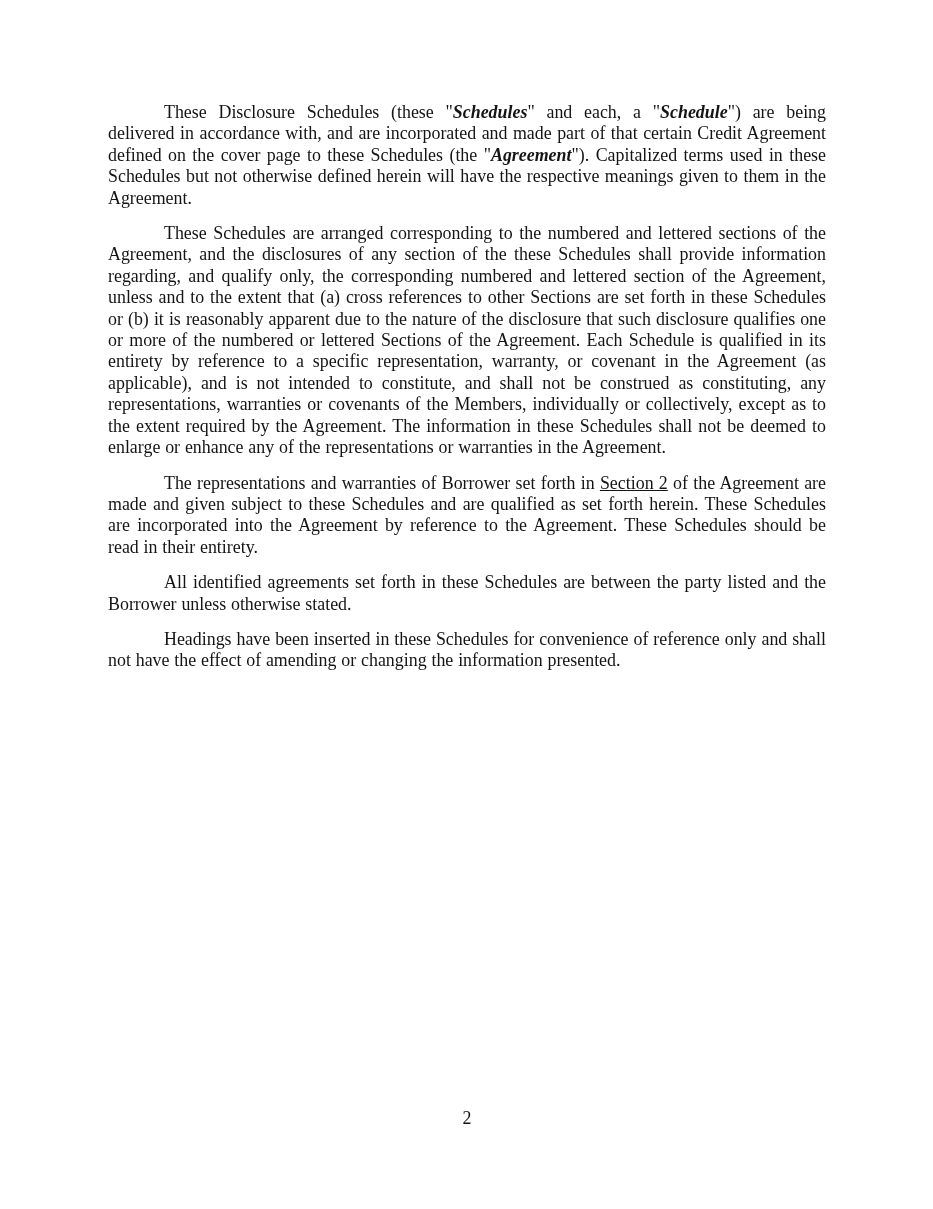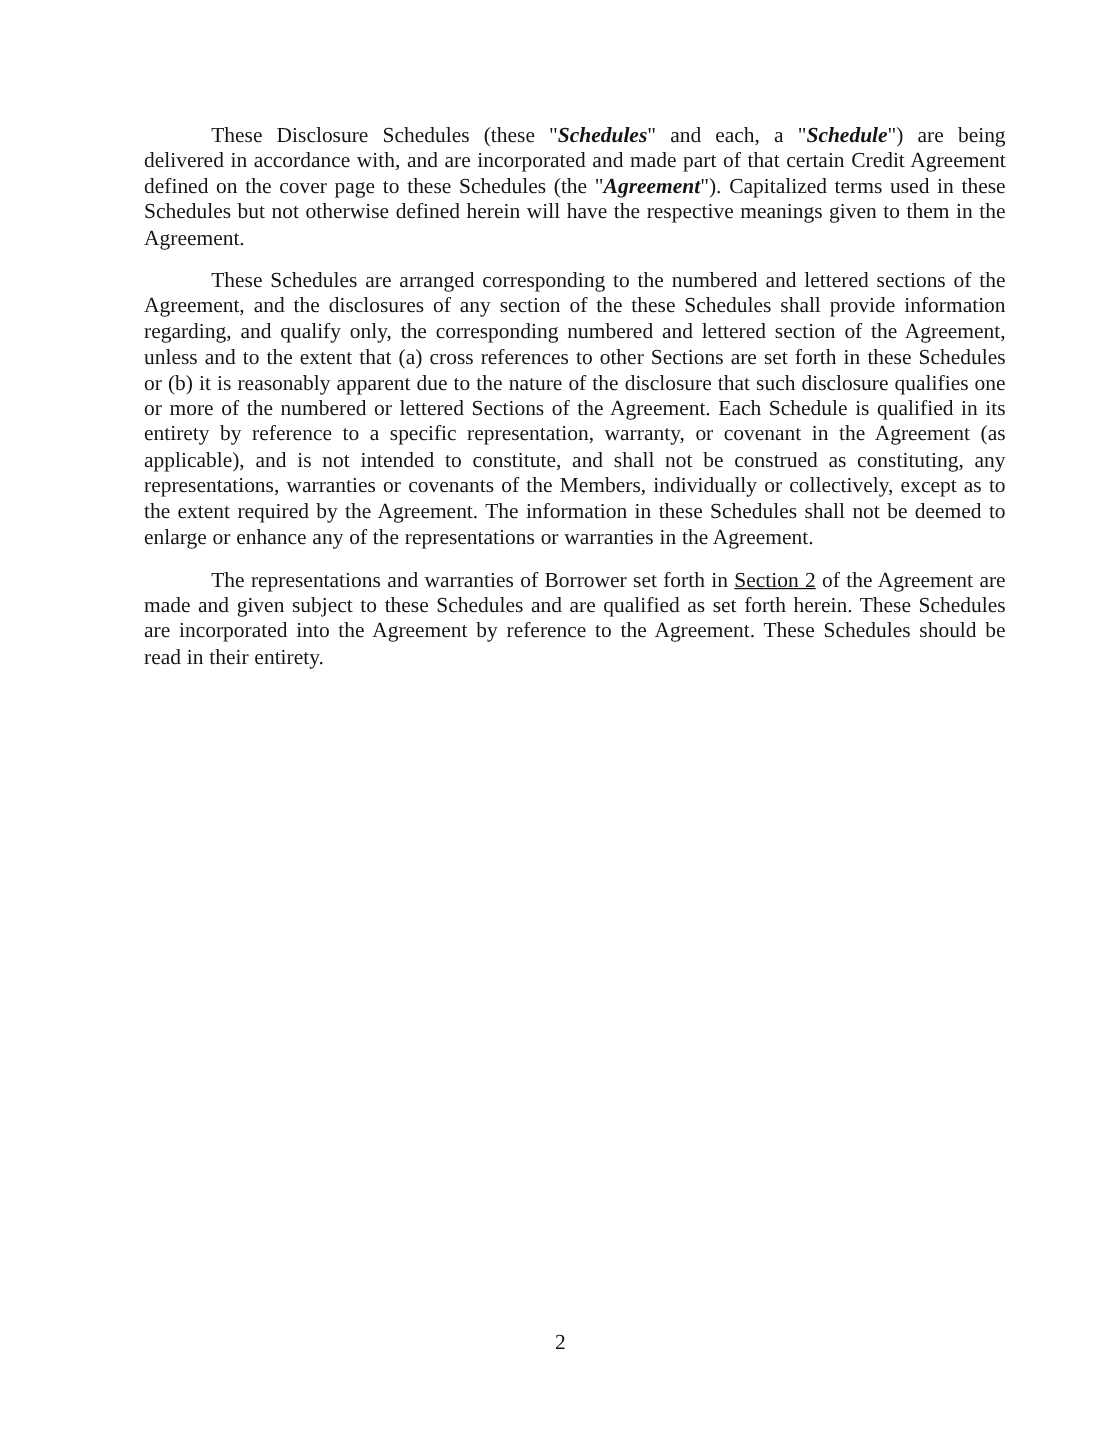--- a/index.html
+++ b/index.html
@@ -8,21 +8,21 @@
     position: relative;
     width: 933px;
     height: 1209px;
     background: #ffffff;
     font-family: "Liberation Serif", "DejaVu Serif", serif;
     color: #141414;
     overflow: hidden;
   }
   .text-block {
     position: absolute;
-    left: 120px;
+    left: 108px;
     top: 102px;
     width: 718px;
   }
   .para {
     margin: 0 0 14px 0;
     font-size: 17.9px;
     line-height: 21.4px;
     text-align: justify;
     text-indent: 56px;
     word-spacing: 0.02em;
@@ -41,15 +41,17 @@
   }
 </style>
 </head>
 <body>
 
 <div class="page">
   <div class="text-block">
     <p class="para"><span>These Disclosure Schedules (these "</span><span class="bi">Schedules</span><span>" and each, a "</span><span class="bi">Schedule</span><span>") are being delivered in accordance with, and are incorporated and made part of that certain Credit Agreement defined on the cover page to these Schedules (the "</span><span class="bi">Agreement</span><span>").  Capitalized terms used in these Schedules but not otherwise defined herein will have the respective meanings given to them in the Agreement.</span></p>
     <p class="para"><span>These Schedules are arranged corresponding to the numbered and lettered sections of the Agreement, and the disclosures of any section of the these Schedules shall provide information regarding, and qualify only, the corresponding numbered and lettered section of the Agreement, unless and to the extent that (a) cross references to other Sections are set forth in these Schedules or (b) it is reasonably apparent due to the nature of the disclosure that such disclosure qualifies one or more of the numbered or lettered Sections of the Agreement. Each Schedule is qualified in its entirety by reference to a specific representation, warranty, or covenant in the Agreement (as applicable), and is not intended to constitute, and shall not be construed as constituting, any representations, warranties or covenants of the Members, individually or collectively, except as to the extent required by the Agreement. The information in these Schedules shall not be deemed to enlarge or enhance any of the representations or warranties in the Agreement.</span></p>
     <p class="para"><span>The representations and warranties of Borrower set forth in </span><span class="u">Section 2</span><span> of the Agreement are made and given subject to these Schedules and are qualified as set forth herein.  These Schedules are incorporated into the Agreement by reference to the Agreement.  These Schedules should be read in their entirety.</span></p>
+    <p class="para"><span>All identified agreements set forth in these Schedules are between the party listed and the Borrower unless otherwise stated.</span></p>
+    <p class="para"><span>Headings have been inserted in these Schedules for convenience of reference only and shall not have the effect of amending or changing the information presented.</span></p>
   </div>
   <div class="page-number">2</div>
 </div>
 
 </body></html>

